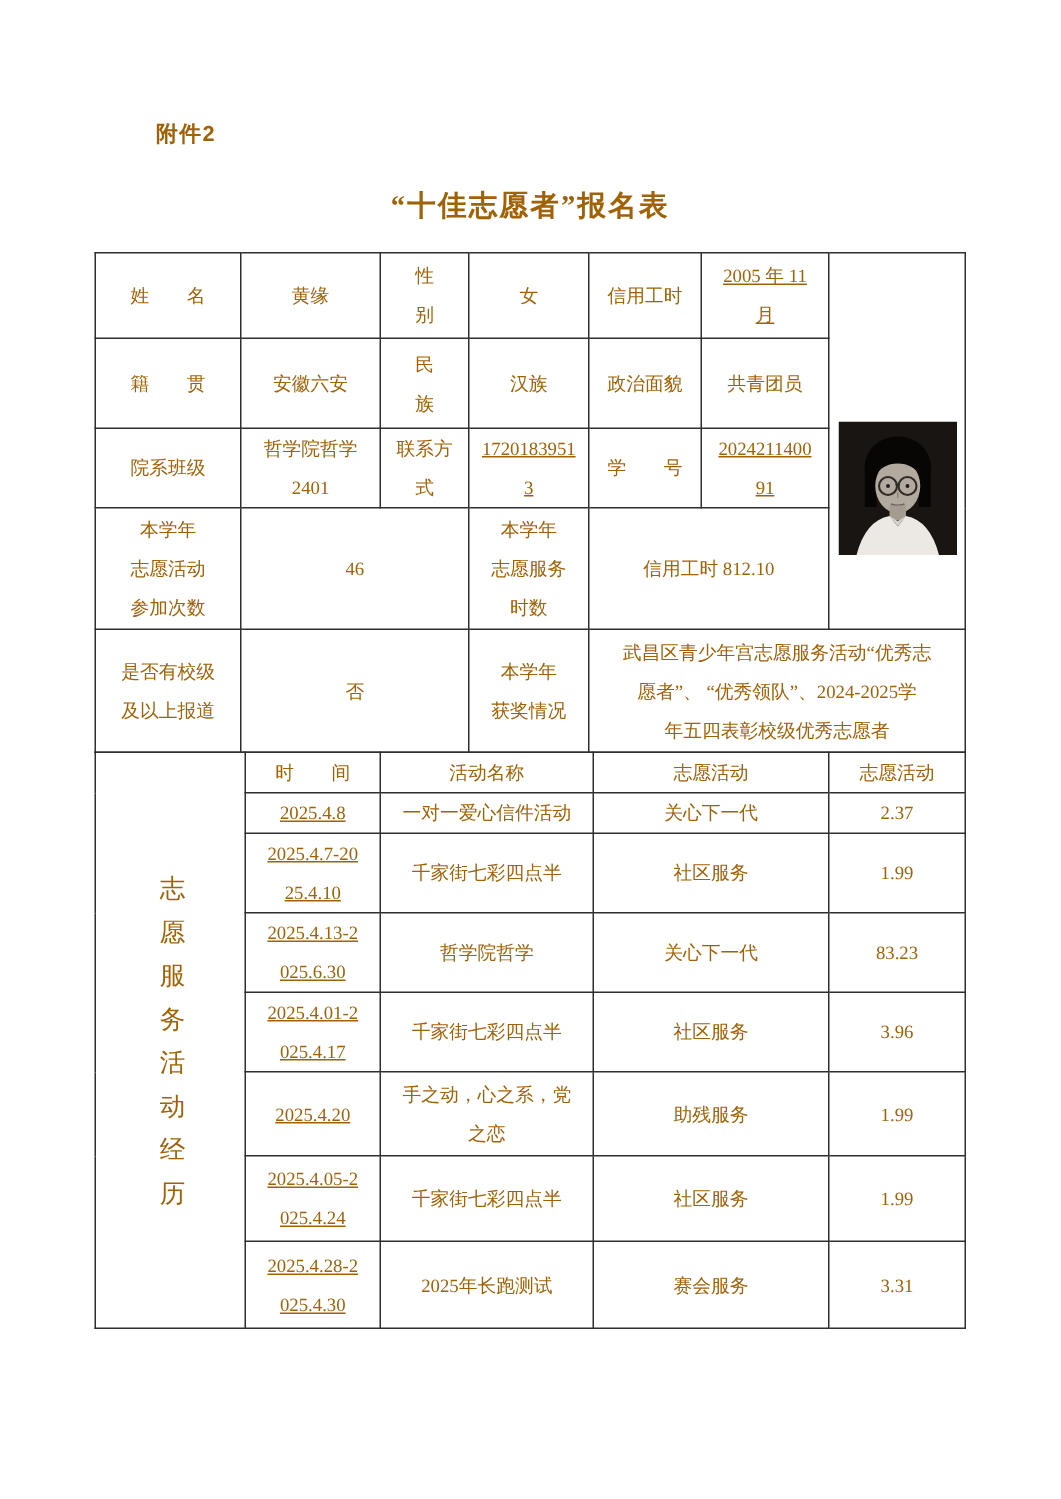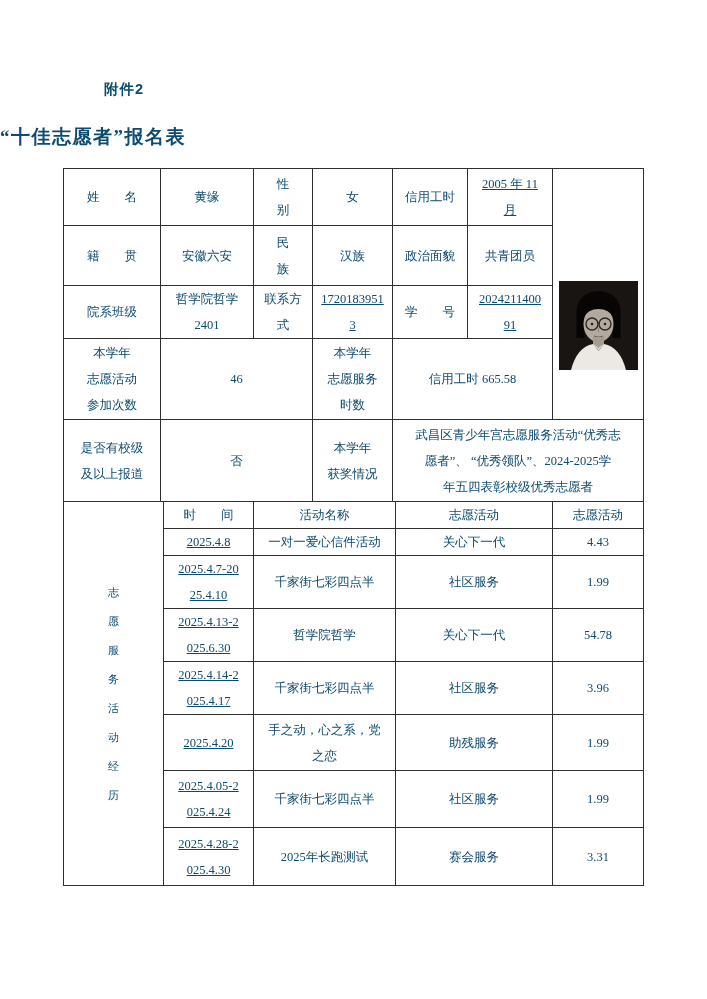--- a/index.html
+++ b/index.html
@@ -1,31 +1,31 @@
 <!DOCTYPE html>
 <html><head>
 <meta charset="utf-8">
 <style>
   html,body{margin:0;padding:0;background:#ffffff;}
   .page{
     position:relative;
     width:707px;height:999px;
     background:#ffffff;
     font-family:"Liberation Serif","DejaVu Serif",serif;
-    color:#0c4a6e;
+    color:#a16207;
     overflow:hidden;
   }
   .attachment{
     position:absolute;left:104px;top:80px;
     font-family:"Liberation Sans","DejaVu Sans",sans-serif;
     font-weight:bold;font-size:14.5px;letter-spacing:1px;
   }
   .doc-title{
     position:absolute;left:0;top:124px;width:707px;
-    font-weight:bold;font-size:19px;letter-spacing:1.5px;
+    text-align:center;font-weight:bold;font-size:19px;letter-spacing:1.5px;
   }
   .table-wrap{position:absolute;left:63px;top:168px;width:580px;}
   table.t{
     border-collapse:collapse;table-layout:fixed;width:580px;
   }
   table.t td{
     border:1px solid #2f2f2f;
     text-align:center;vertical-align:middle;
     font-size:12.5px;line-height:26px;
     white-space:pre-line;
@@ -34,21 +34,21 @@
   }
   table.t2{margin-top:-1px;}
   td.tight{padding:0 8px;text-decoration:underline;}
   td.award{line-height:27px;padding:0 4px;}
   td.photo-cell{vertical-align:top;padding:0;}
   svg.photo{display:block;margin:62px auto 0;}
   td.section-cell{padding:0;}
   .vert{
     width:14px;margin:0 auto;
     word-break:break-all;
-    line-height:29px;font-size:11px;text-align:center;
+    line-height:29px;font-size:17px;text-align:center;
   }
 </style>
 </head>
 <body>
 
 <div class="page">
 
   <div class="attachment">附件2</div>
   <div class="doc-title">“十佳志愿者”报名表</div>
 
@@ -117,21 +117,21 @@
 91</td>
       </tr>
       <tr style="height:81px">
         <td>本学年
 志愿活动
 参加次数</td>
         <td colspan="2">46</td>
         <td>本学年
 志愿服务
 时数</td>
-        <td colspan="2">信用工时 665.58</td>
+        <td colspan="2">信用工时 812.10</td>
       </tr>
       <tr style="height:82px">
         <td>是否有校级
 及以上报道</td>
         <td colspan="2">否</td>
         <td>本学年
 获奖情况</td>
         <td colspan="3" class="award">武昌区青少年宫志愿服务活动“优秀志
 愿者”、 “优秀领队”、2024-2025学
 年五四表彰校级优秀志愿者</td>
@@ -154,38 +154,38 @@
         </td>
         <td>时　　间</td>
         <td>活动名称</td>
         <td>志愿活动</td>
         <td>志愿活动</td>
       </tr>
       <tr style="height:27px">
         <td class="tight">2025.4.8</td>
         <td>一对一爱心信件活动</td>
         <td>关心下一代</td>
-        <td>4.43</td>
+        <td>2.37</td>
       </tr>
       <tr style="height:52px">
         <td class="tight">2025.4.7-20
 25.4.10</td>
         <td>千家街七彩四点半</td>
         <td>社区服务</td>
         <td>1.99</td>
       </tr>
       <tr style="height:39px">
         <td class="tight">2025.4.13-2
 025.6.30</td>
         <td>哲学院哲学</td>
         <td>关心下一代</td>
-        <td>54.78</td>
+        <td>83.23</td>
       </tr>
       <tr style="height:52px">
-        <td class="tight">2025.4.14-2
+        <td class="tight">2025.4.01-2
 025.4.17</td>
         <td>千家街七彩四点半</td>
         <td>社区服务</td>
         <td>3.96</td>
       </tr>
       <tr style="height:56px">
         <td class="tight">2025.4.20</td>
         <td>手之动，心之系，党
 之恋</td>
         <td>助残服务</td>

